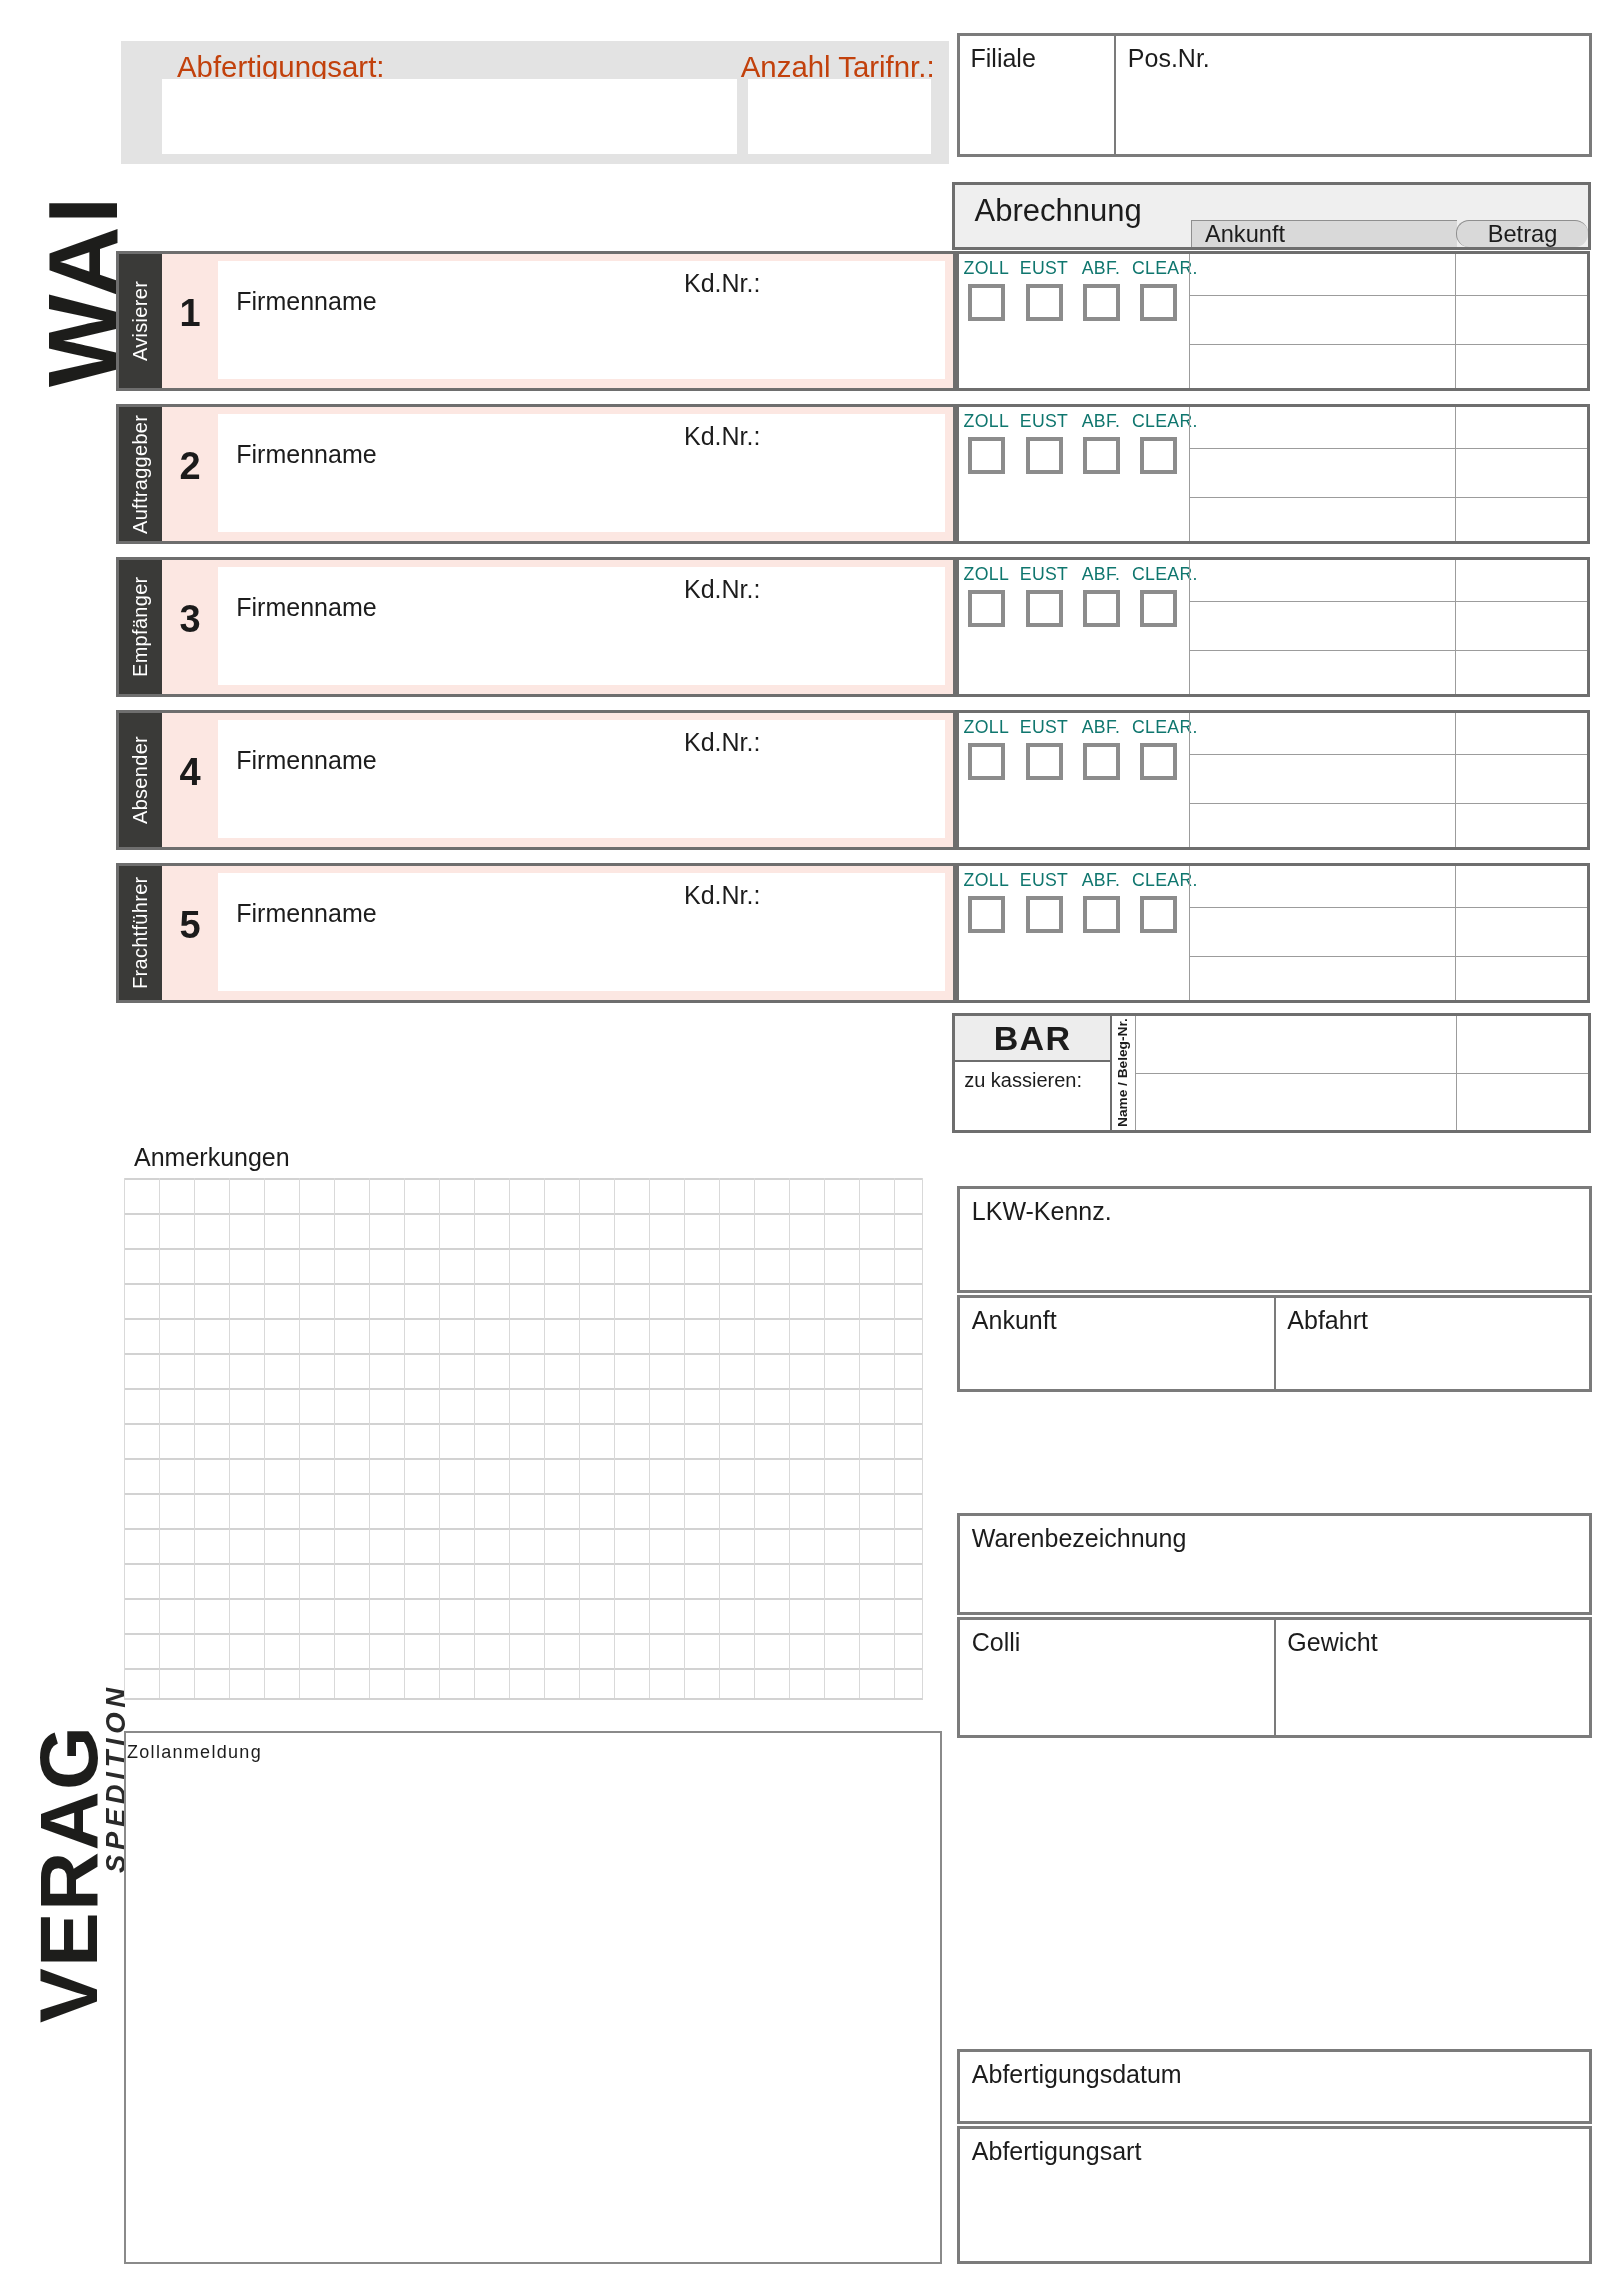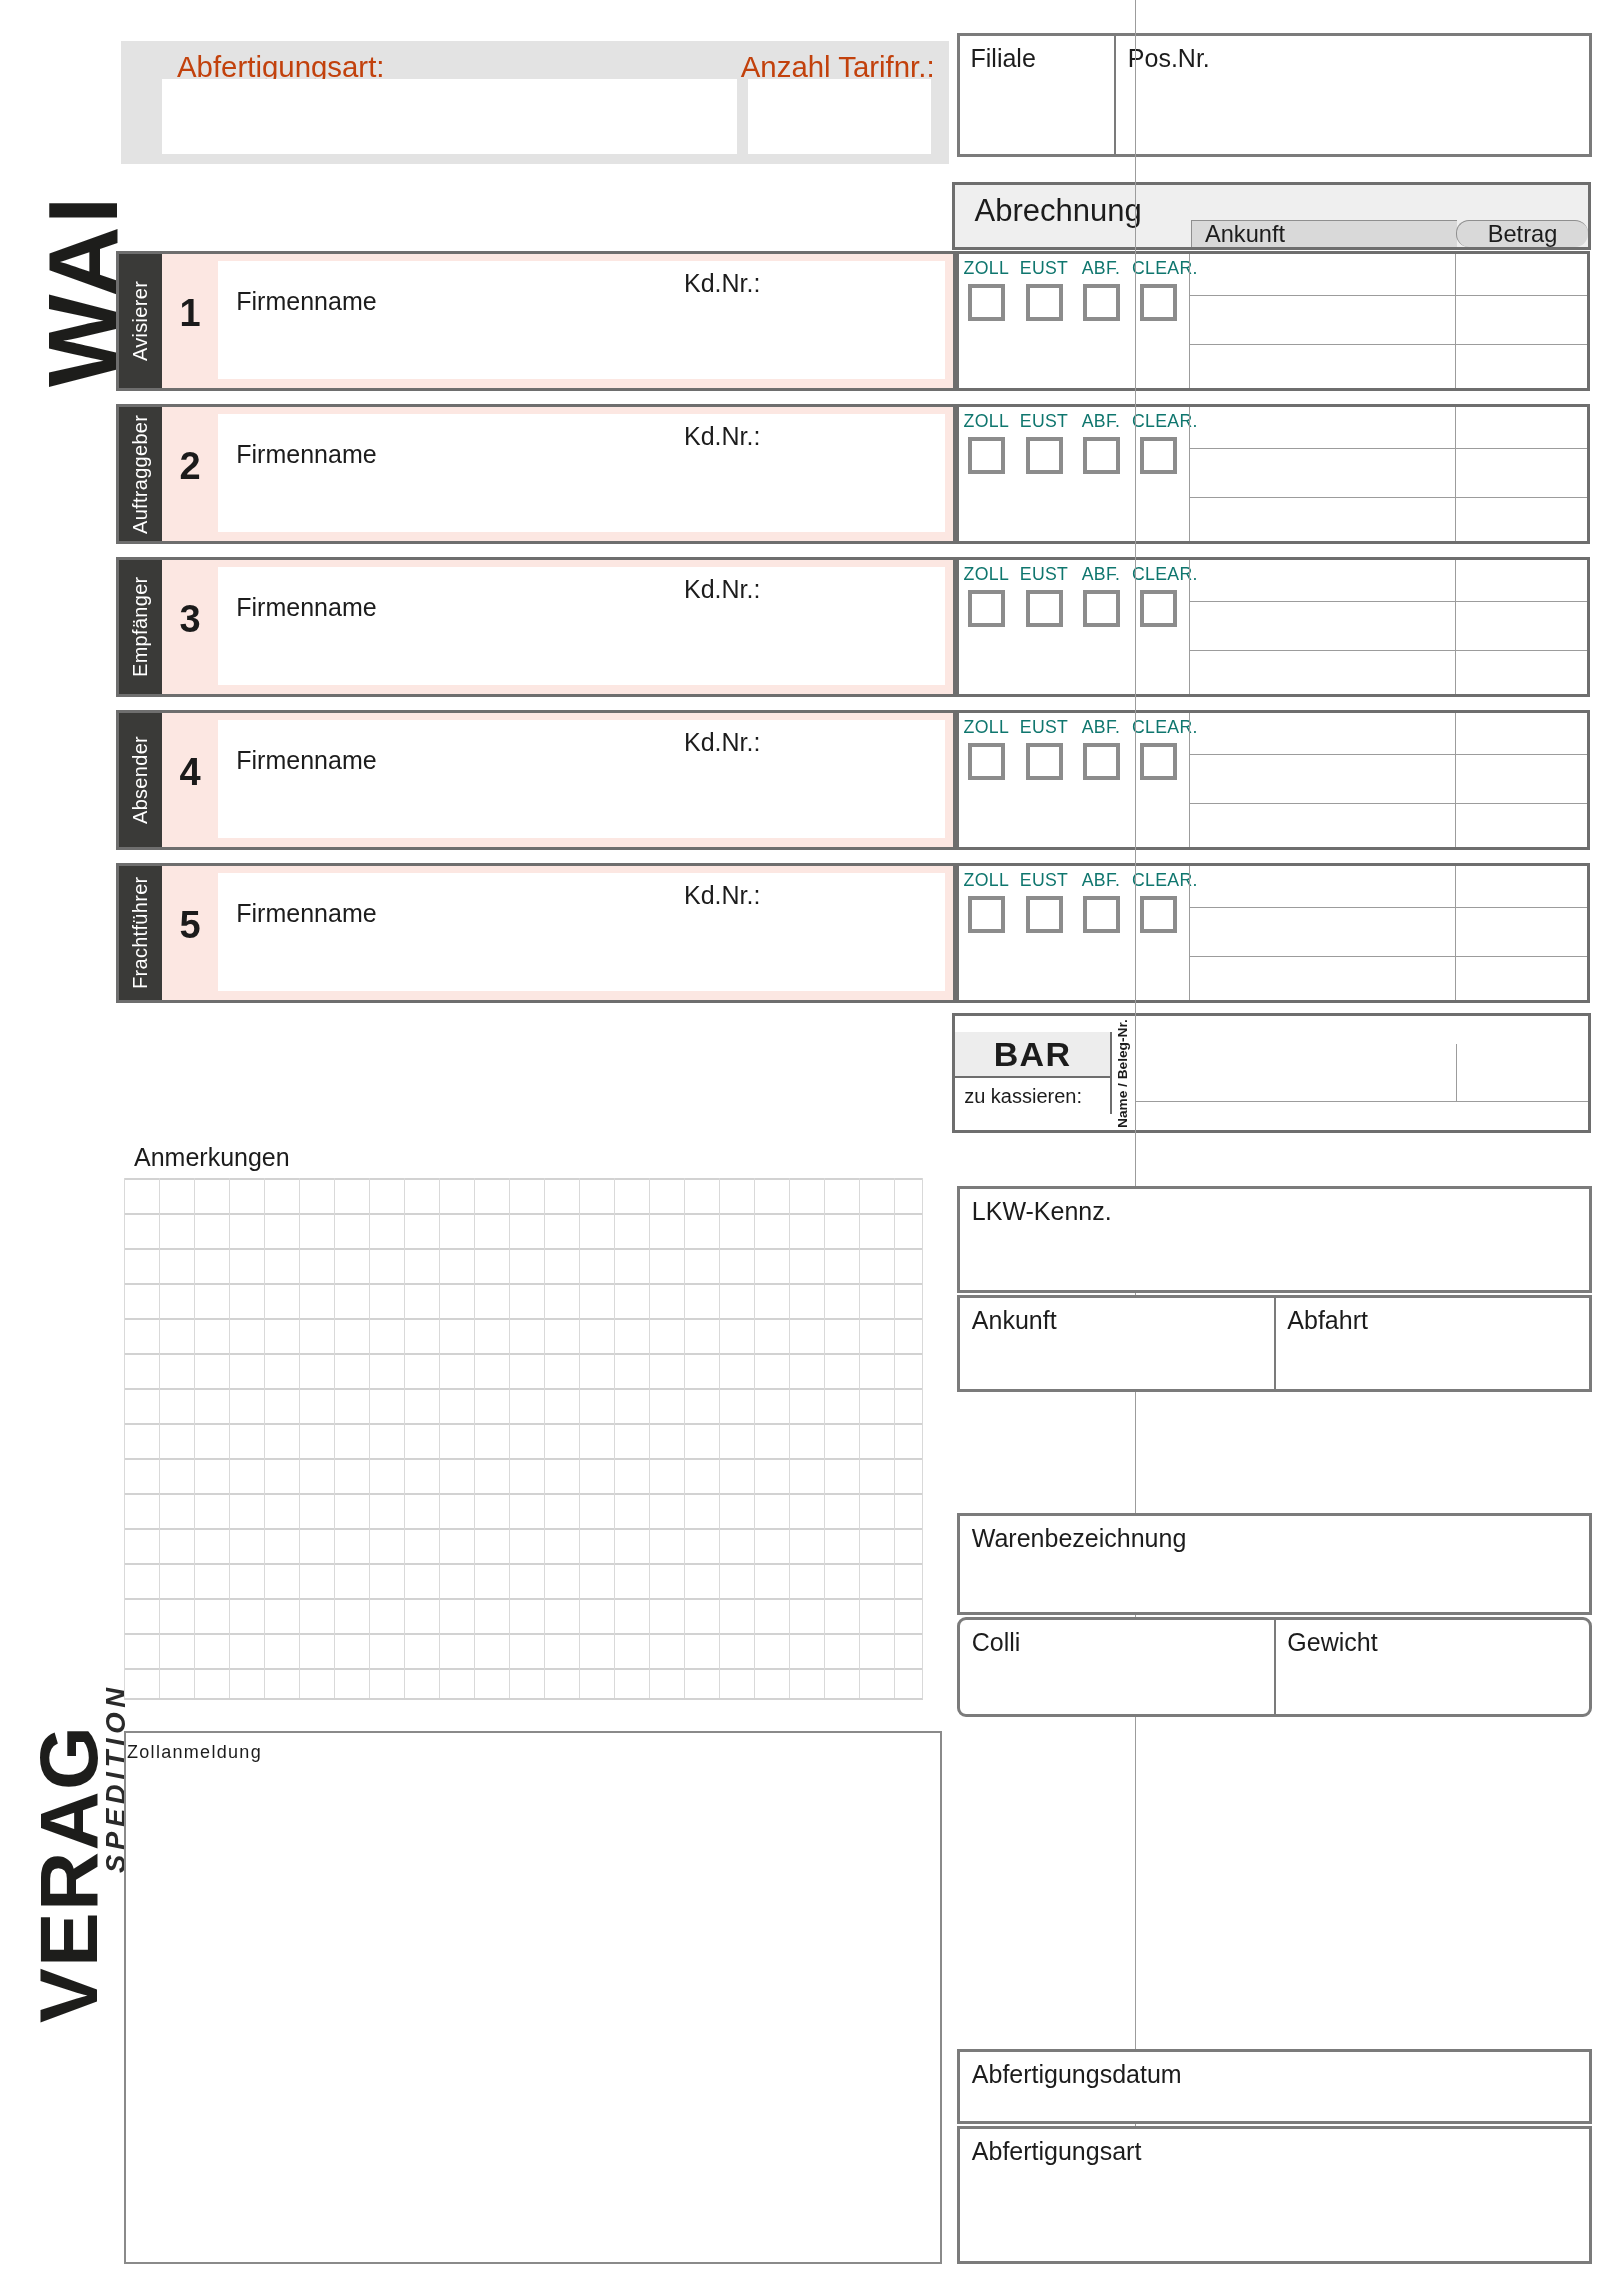--- a/index.html
+++ b/index.html
@@ -64,21 +64,21 @@
   .cbcol .cb-box{width:29px;height:29px;border:4.6px solid #8c8c8c;margin:5.2px auto 0 auto;background:#fff;}
   .cbcol.c0{left:1.3px;}  .cbcol.c1{left:59px;}  .cbcol.c2{left:116px;}  .cbcol.c3{left:173px;}
 
   .cells{position:absolute;left:230px;top:0;right:0;bottom:0;border-left:1.3px solid #9c9c9c;
          display:grid;grid-template-columns:1fr 132px;grid-template-rows:42px 49px 1fr;}
   .cell{border-bottom:1.3px solid #9c9c9c;}
   .cell.last{border-bottom:none;}
   .cell.betrag{border-left:1.3px solid #9c9c9c;}
 
   
-  .bar{left:952px;top:1013px;width:639px;height:120px;border:3.3px solid #6e6e6e;background:#fff;display:flex;box-sizing:border-box;align-items:center;}
+  .bar{left:952px;top:1013px;width:639px;height:120px;border:3.3px solid #6e6e6e;background:#fff;display:flex;box-sizing:border-box;}
   .bar-left{width:157px;border-right:2.6px solid #6e6e6e;display:flex;flex-direction:column;box-sizing:border-box;}
   .bar-title{height:46px;background:#ededed;border-bottom:2.6px solid #6e6e6e;display:flex;align-items:center;justify-content:center;
              font-size:34px;font-weight:800;letter-spacing:1.3px;box-sizing:border-box;}
   .bar-kass{flex:1;padding:6.5px 9.2px;font-size:20px;}
   .bar-rot{width:23.6px;border-right:1.3px solid #9c9c9c;box-sizing:border-box;}
   .bar-rot span{display:block;height:100%;writing-mode:vertical-rl;transform:rotate(180deg);
                 font-size:13.7px;font-weight:700;text-align:center;line-height:22px;}
   .bar-cells{flex:1;display:grid;grid-template-columns:1fr 132px;grid-template-rows:58px 1fr;}
 
   
@@ -93,21 +93,21 @@
   
   .rbox{left:957px;width:635px;border:3.9px solid #7b7b7b;background:#fff;box-sizing:border-box;}
   .rbox .rlabel{position:absolute;left:11.8px;top:7.9px;font-size:25px;}
   .split{display:flex;height:100%;}
   .split .s-cell{flex:1;position:relative;}
   .split .s-cell.first{border-right:2px solid #7b7b7b;box-sizing:border-box;}
 
   .lkw{top:1186px;height:107px;}
   .ank{top:1295px;height:97px;}
   .waren{top:1513px;height:102px;}
-  .colli{top:1617px;height:100px;border-radius:9px;}
+  .colli{top:1617px;height:121px;}
   .abfdat{top:2049px;height:75px;}
   .sach{top:2126px;height:138px;}
 
   
   .zoll-box{left:124px;top:1731px;width:818px;height:533px;border:2.6px solid #8a8a8a;background:#fff;box-sizing:border-box;}
   .zoll-label{position:absolute;left:1px;top:9.2px;font-size:18px;letter-spacing:1.3px;}
 </style>
 </head>
 <body>
 

